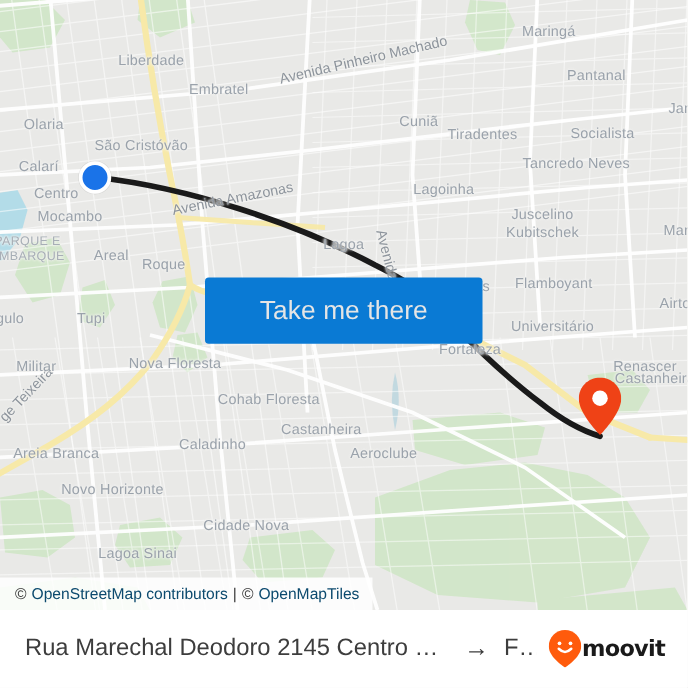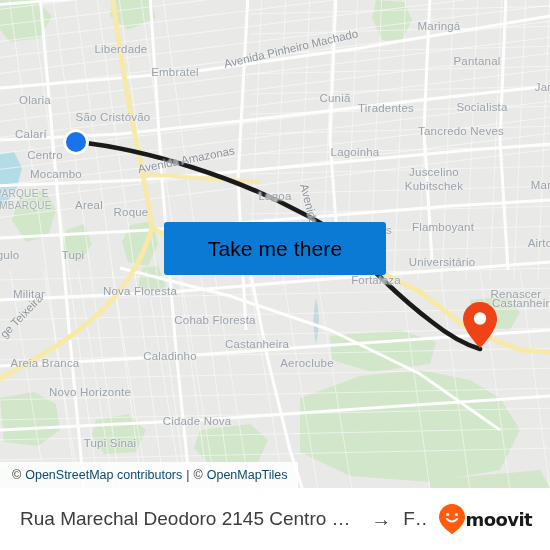--- a/index.html
+++ b/index.html
@@ -86,21 +86,21 @@
   
   #take-me-there {
     position: absolute;
     left: 164px;
     top: 222px;
     width: 222px;
     height: 53px;
     background: #0a7ad4;
     border: none;
     border-radius: 3px;
-    color: #000000;
+    color: #e5e5e5;
     font-size: 21px;
     font-family: "Liberation Sans", sans-serif;
     letter-spacing: .1px;
     cursor: pointer;
     padding: 0;
     line-height: 53px;
     text-align: center;
   }
 
   
@@ -390,21 +390,21 @@
         <div class="place-label" style="left: 524px; top: 303px;">Castanheira</div>
         <div class="place-label" style="left: 257px; top: 344px;">Castanheira</div>
         <div class="place-label" style="left: 170px; top: 356px;">Caladinho</div>
         <div class="place-label" style="left: 45px; top: 363px;">Areia Branca</div>
         <div class="place-label" style="left: 307px; top: 363px;">Aeroclube</div>
         <div class="place-label" style="left: 540px; top: 243px;">Airto</div>
         <div class="place-label" style="left: 543px; top: 87px;">Jar</div>
         <div class="place-label" style="left: 541px; top: 185px;">Mar</div>
         <div class="place-label" style="left: 90px; top: 392px;">Novo Horizonte</div>
         <div class="place-label" style="left: 197px; top: 421px;">Cidade Nova</div>
-        <div class="place-label" style="left: 110px; top: 443px;">Tupi Sinai</div>
+        <div class="place-label" style="left: 110px; top: 443px;">Lagoa Sinai</div>
       </div>
 
     <div id="origin-marker" style="left: 76px; top: 142px; background: rgb(26, 115, 232);"></div>
 
     <svg id="dest-pin" viewBox="0 0 34 46" style="left: 480px; top: 348px;">
       <path d="M17 0 C7.6 0 0 7.6 0 17 C0 29 17 46 17 46 C17 46 34 29 34 17 C34 7.6 26.4 0 17 0 Z" fill="#ef4216"></path>
       <circle cx="17" cy="16.5" r="6.2" fill="#ffffff"></circle>
     </svg>
 
     <button id="take-me-there">Take me there</button>

